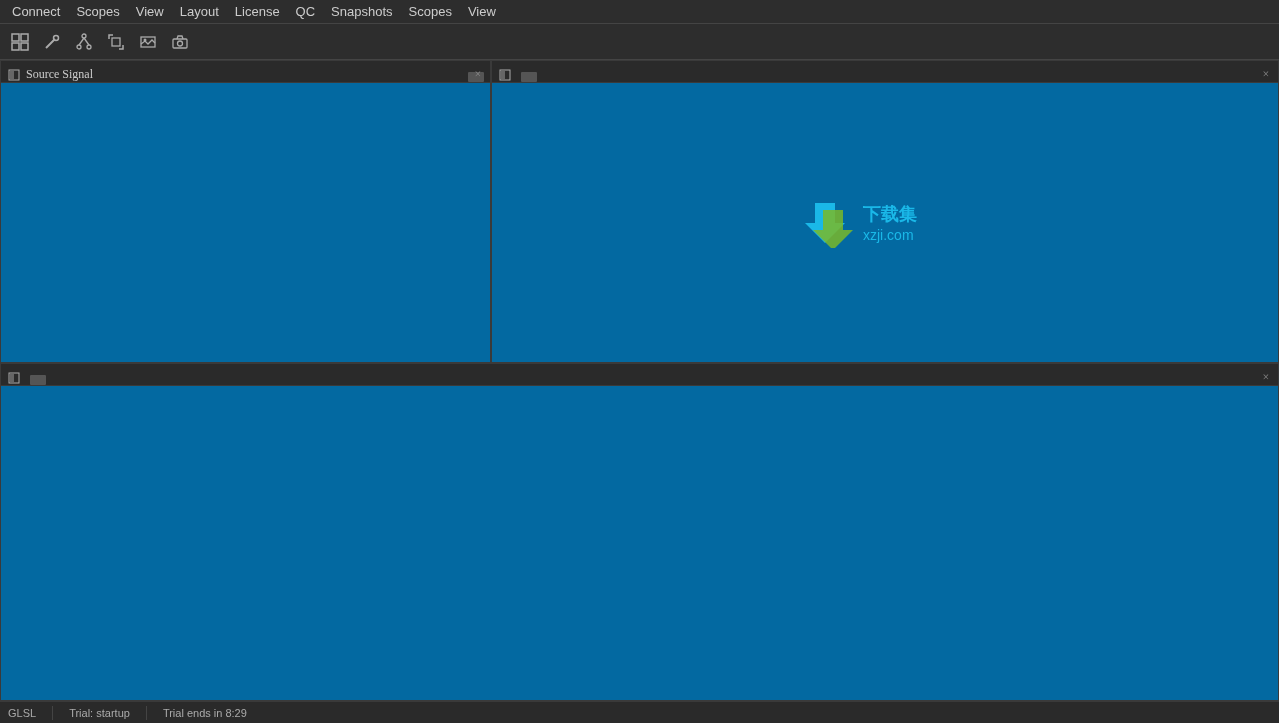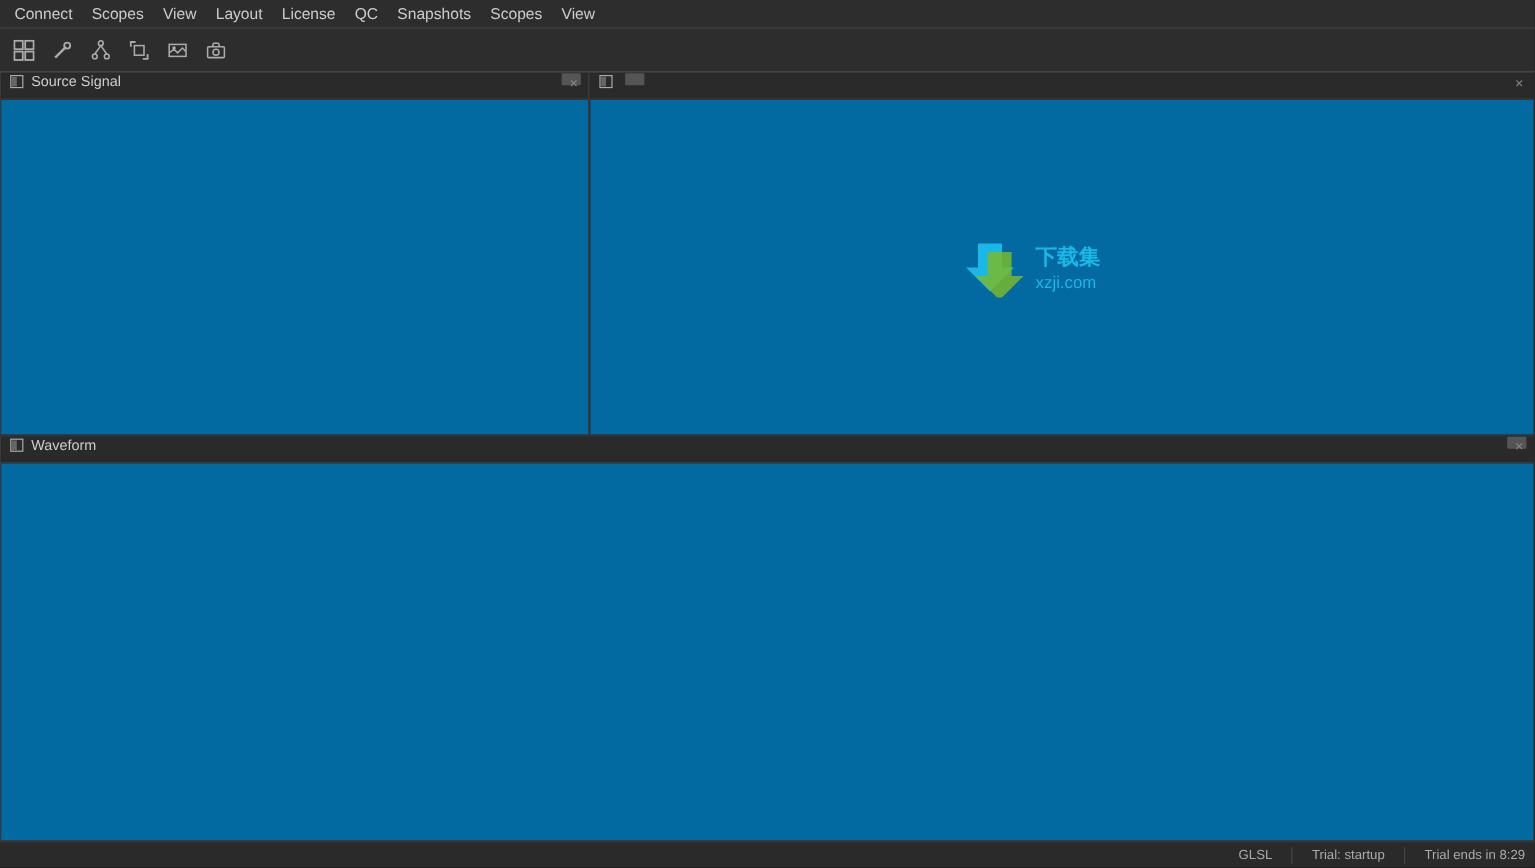--- a/index.html
+++ b/index.html
@@ -83,25 +83,26 @@
     .panel {
       display: flex;
       flex-direction: column;
       border: 1px solid #3a3a3a;
     }
 
     .panel-header {
       background: #2a2a2a;
       height: 22px;
       display: flex;
-      align-items: flex-start;
+      align-items: flex-end;
       padding: 0 6px;
       border-bottom: 1px solid #3a3a3a;
       position: relative;
       flex-shrink: 0;
+      font-family: Liberation Serif, serif;
     }
 
     .panel-icon {
       width: 14px;
       height: 14px;
       margin-right: 5px;
       display: inline-flex;
       align-items: center;
       justify-content: center;
     }
@@ -175,21 +176,20 @@
       flex: 1;
     }
 
     
     #status-bar {
       height: 22px;
       background: #2a2a2a;
       border-top: 1px solid #3a3a3a;
       display: flex;
       align-items: center;
-      justify-content: flex-end;
       padding: 0 8px;
       gap: 16px;
       flex-shrink: 0;
     }
 
     .status-item {
       font-size: 11px;
       color: #aaaaaa;
     }
 
@@ -317,21 +317,20 @@
 
   <div id="bottom-panel">
     <div class="panel" id="waveform-panel" style="flex:1; display:flex; flex-direction:column;">
       <div class="panel-header">
         <span class="panel-icon">
           <svg width="12" height="12" viewBox="0 0 12 12" fill="none">
             <rect x="1" y="1" width="10" height="10" stroke="#aaa" stroke-width="1" fill="none"></rect>
             <rect x="2" y="2" width="4" height="8" fill="#666"></rect>
           </svg>
         </span>
-        <span class="panel-title">Waveform</span>
         <span class="panel-tab"></span>
         <span class="panel-close">×</span>
       </div>
       <div class="panel-content" style="flex:1;"></div>
     </div>
   </div>
 </div>
 
 <div id="status-bar">
   <span class="status-item">GLSL</span>

